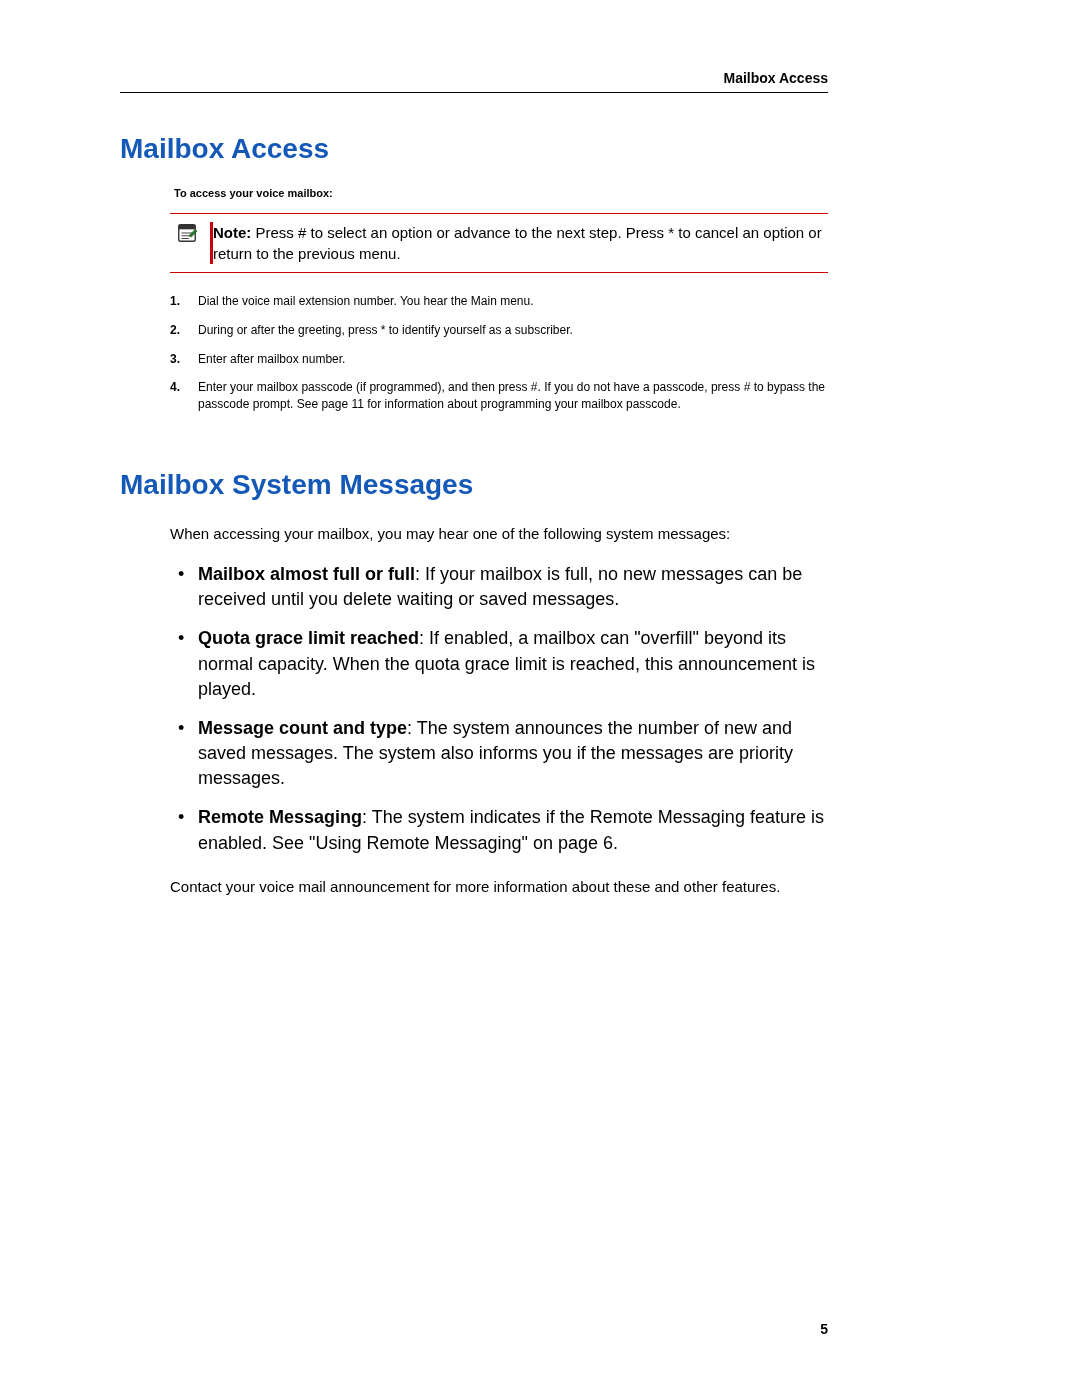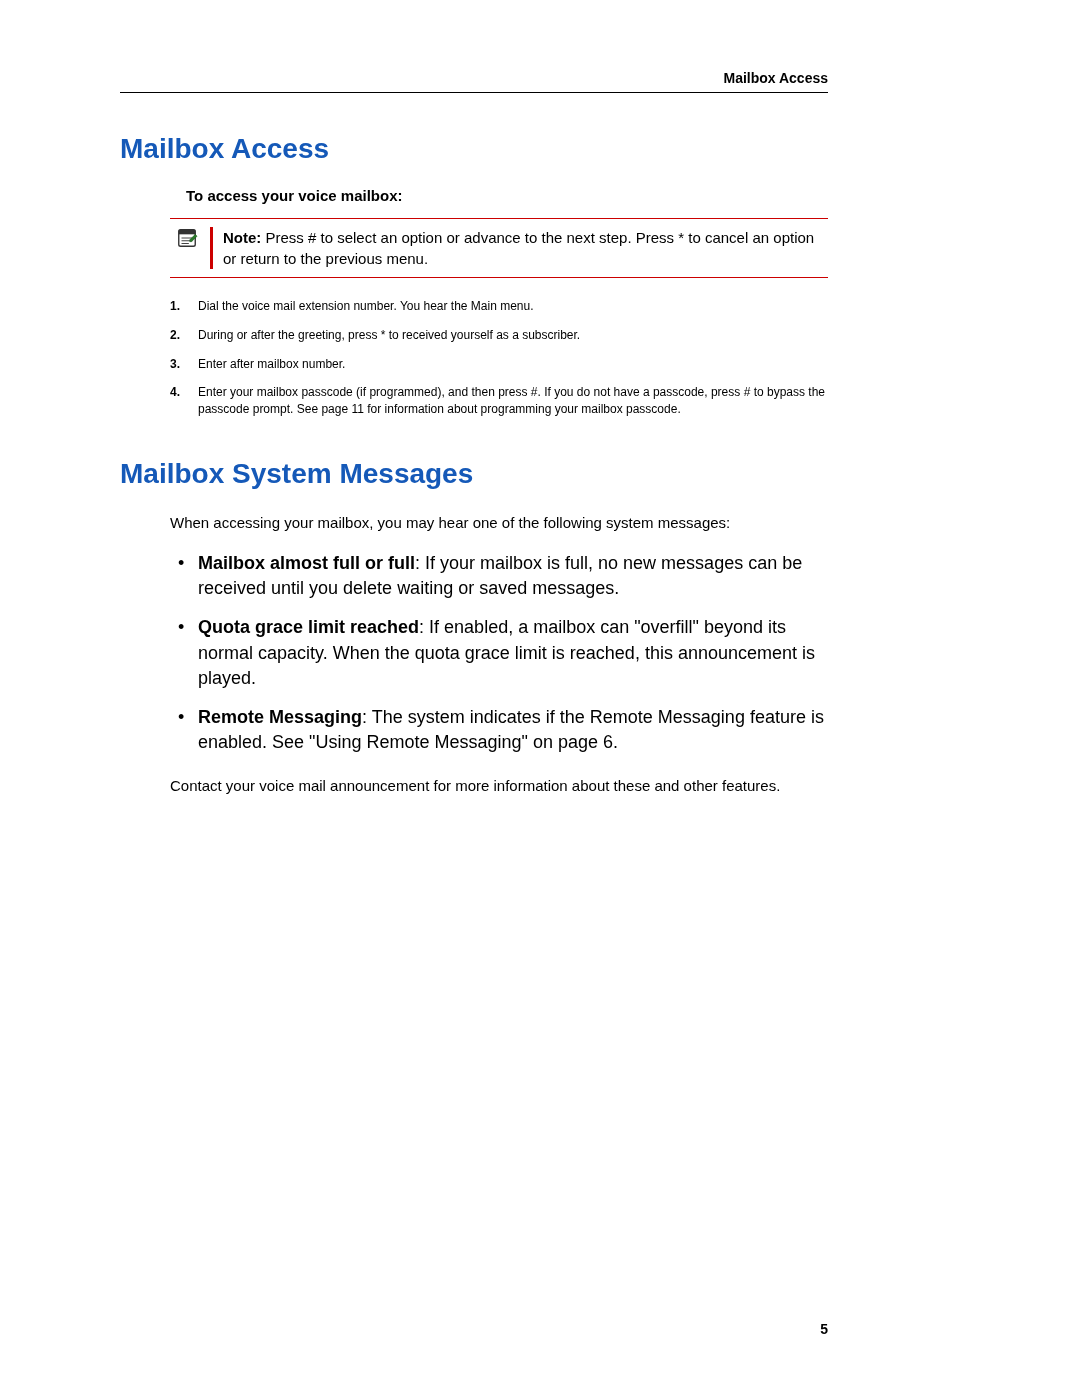--- a/index.html
+++ b/index.html
@@ -33,43 +33,42 @@
   .body-indent {
     margin-left: 50px;
     margin-right: 0;
   }
   p.body {
     font-size: 15px;
     line-height: 1.4;
     margin: 0 0 18px 0;
   }
   p.subhead {
-    font-size: 15px;
+    font-size: 11px;
     font-weight: bold;
-    margin: 10px 0 14px 16px;
+    margin: 10px 0 14px 4px;
   }
   .note-box {
     border-top: 1px solid #c00;
     border-bottom: 1px solid #c00;
     padding: 8px 0;
     margin-bottom: 20px;
     display: flex;
   }
   .note-icon-cell {
     width: 34px;
     flex: 0 0 34px;
     border-right: 3px solid #c00;
     display: flex;
     align-items: flex-start;
     justify-content: center;
     padding-right: 6px;
   }
   .note-text {
     flex: 1;
-    padding-left: 10px;
     font-size: 15px;
     line-height: 1.4;
   }
   .note-text .label { font-weight: bold; }
   ol.steps {
     list-style: none;
     counter-reset: step;
     padding: 0;
     margin: 0 0 40px 0;
     font-size: 12px;
@@ -140,37 +139,40 @@
           <path d="M15 14 L21 8 L23 10 L17 16 L15 16 Z" fill="#2a7a2a" stroke="#165016" stroke-width="0.5"></path>
         </svg>
       </div>
       <div class="note-text">
         <span class="label">Note: </span><span>Press # to select an option or advance to the next step. Press * to cancel an option or return to the previous menu.</span>
       </div>
     </div>
 
     <ol class="steps">
       <li>Dial the voice mail extension number. You hear the Main menu.</li>
-      <li>During or after the greeting, press * to received yourself as a subscriber.</li>
+      <li>During or after the greeting, press * to identify yourself as a subscriber.</li>
       <li>Enter after mailbox number.</li>
       <li>Enter your mailbox passcode (if programmed), and then press #. If you do not have a passcode, press # to bypass the passcode prompt. See page 11 for information about programming your mailbox passcode.</li>
     </ol>
   </div>
 
-  <h1 class="section" style="margin-top:40px">Mailbox System Messages</h1>
+  <h1 class="section" style="margin-top:56px">Mailbox System Messages</h1>
 
   <div class="body-indent">
     <p class="body">When accessing your mailbox, you may hear one of the following system messages:</p>
 
     <ul class="bullets">
       <li>
         <span class="term">Mailbox almost full or full</span><span>: If your mailbox is full, no new messages can be received until you delete waiting or saved messages.</span>
       </li>
       <li>
         <span class="term">Quota grace limit reached</span><span>: If enabled, a mailbox can "overfill" beyond its normal capacity. When the quota grace limit is reached, this announcement is played.</span>
+      </li>
+      <li>
+        <span class="term">Message count and type</span><span>: The system announces the number of new and saved messages. The system also informs you if the messages are priority messages.</span>
       </li>
       <li>
         <span class="term">Remote Messaging</span><span>: The system indicates if the Remote Messaging feature is enabled. See "Using Remote Messaging" on page 6.</span>
       </li>
     </ul>
 
     <p class="body">Contact your voice mail announcement for more information about these and other features.</p>
   </div>
 
   <div class="page-number">5</div>

